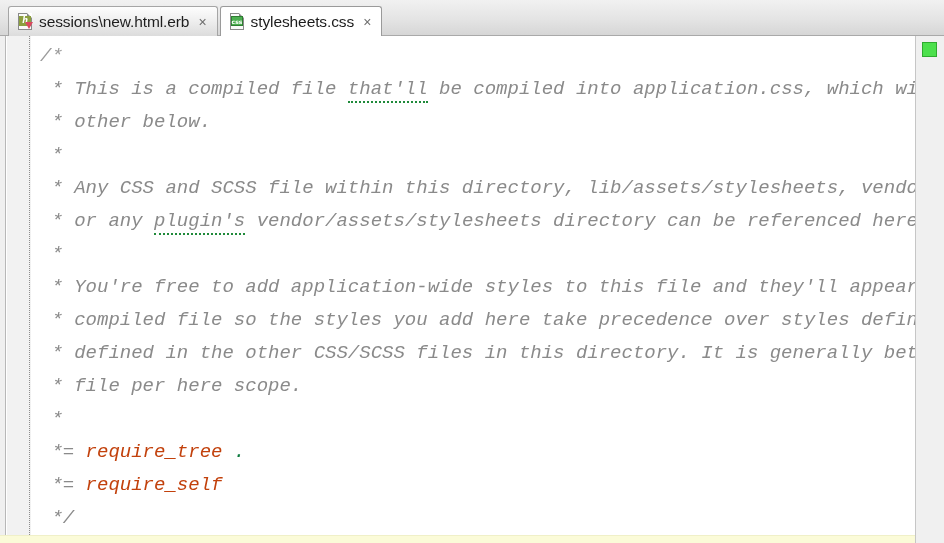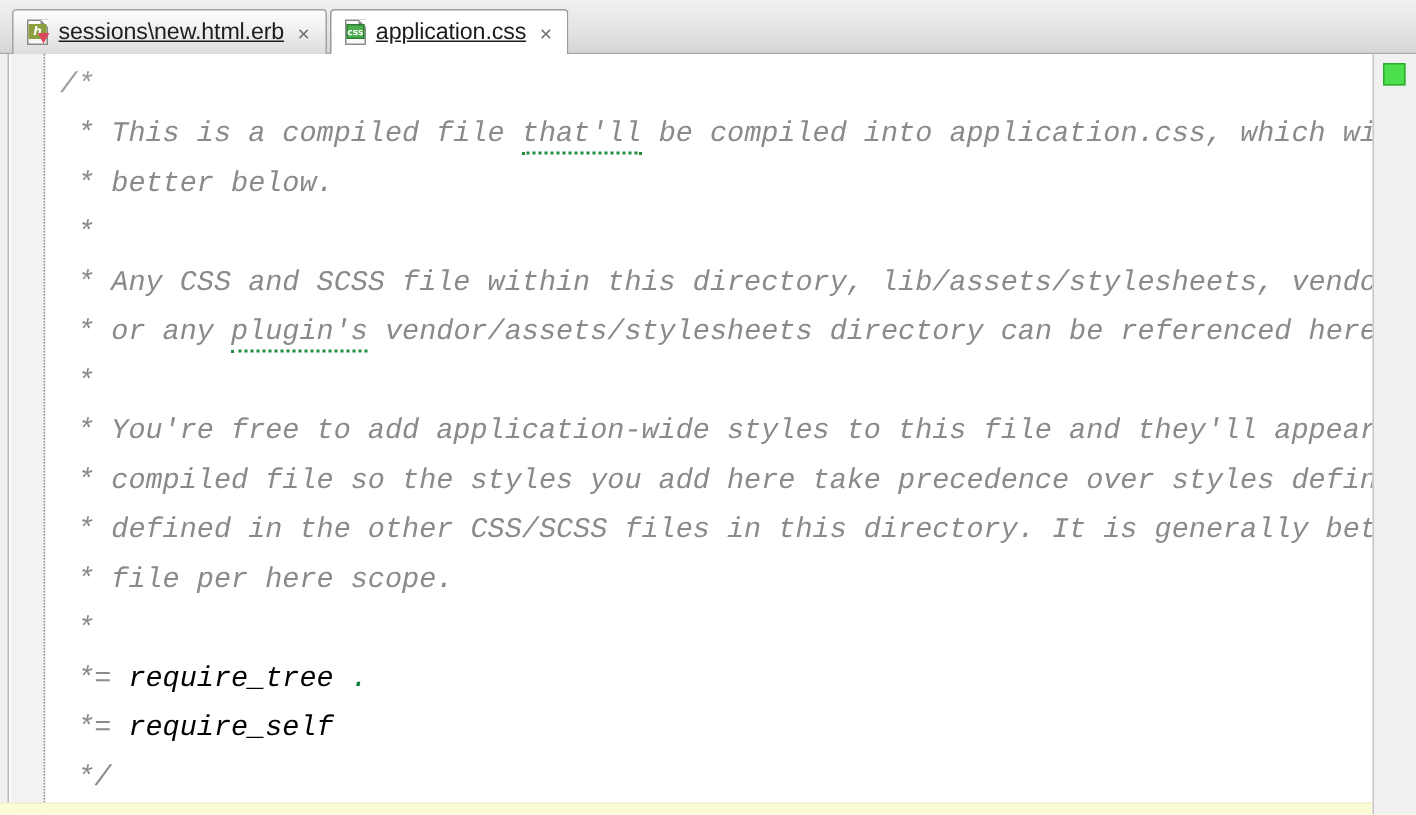--- a/index.html
+++ b/index.html
@@ -69,21 +69,20 @@
     content: "";
     position: absolute;
     left: 0; right: 0; bottom: -1px;
     height: 2px;
     background: #ffffff;
   }
   .tab-label {
     margin-left: 6px;
     margin-right: 7px;
     letter-spacing: -0.1px;
-    text-decoration: underline;
   }
   .tab-close {
     font-size: 14px;
     color: #6d6d6d;
     line-height: 1;
     padding: 0 2px;
     cursor: pointer;
   }
 
   
@@ -205,21 +204,21 @@
     font-family: "Liberation Mono", "DejaVu Sans Mono", monospace;
     font-size: 19px;
     font-style: italic;
     color: #8a8a8a;
     padding-left: 9px;
   }
   .line .op {
     color: #9b9b9b;
   }
   .line .dir {
-    color: #000000;
+    color: #c2410c;
     font-style: italic;
   }
   .line .dot {
     color: #0b7a3e;
   }
   .spell {
     border-bottom: 2px dotted #1f8a3a;
     padding-bottom: 1px;
   }
 
@@ -272,21 +271,21 @@
         </span>
         <span class="tab-label">sessions\new.html.erb</span>
         <span class="tab-close">×</span>
       </div>
 
       <div class="tab active">
         <span class="ficon css">
           <span class="page"></span>
           <span class="badge">css</span>
         </span>
-        <span class="tab-label">application.css</span>
+        <span class="tab-label">stylesheets.css</span>
         <span class="tab-close">×</span>
       </div>
 
     </div>
   </div>
 
   <div class="editor">
 
     <div class="frame-left"></div>
 
@@ -294,21 +293,21 @@
       <div class="fold-line"></div>
     </div>
 
     <div class="code">
       <div class="lines">
 
         <div class="line"><span class="op">/*</span></div>
 
         <div class="line"><span> * This is a compiled file </span><span class="spell">that'll</span><span> be compiled into application.css, which will i</span></div>
 
-        <div class="line"><span> * better below.</span></div>
+        <div class="line"><span> * other below.</span></div>
 
         <div class="line"><span> *</span></div>
 
         <div class="line"><span> * Any CSS and SCSS file within this directory, lib/assets/stylesheets, vendor/as</span></div>
 
         <div class="line"><span> * or any </span><span class="spell">plugin's</span><span> vendor/assets/stylesheets directory can be referenced here usi</span></div>
 
         <div class="line"><span> *</span></div>
 
         <div class="line"><span> * You're free to add application-wide styles to this file and they'll appear at</span></div>

